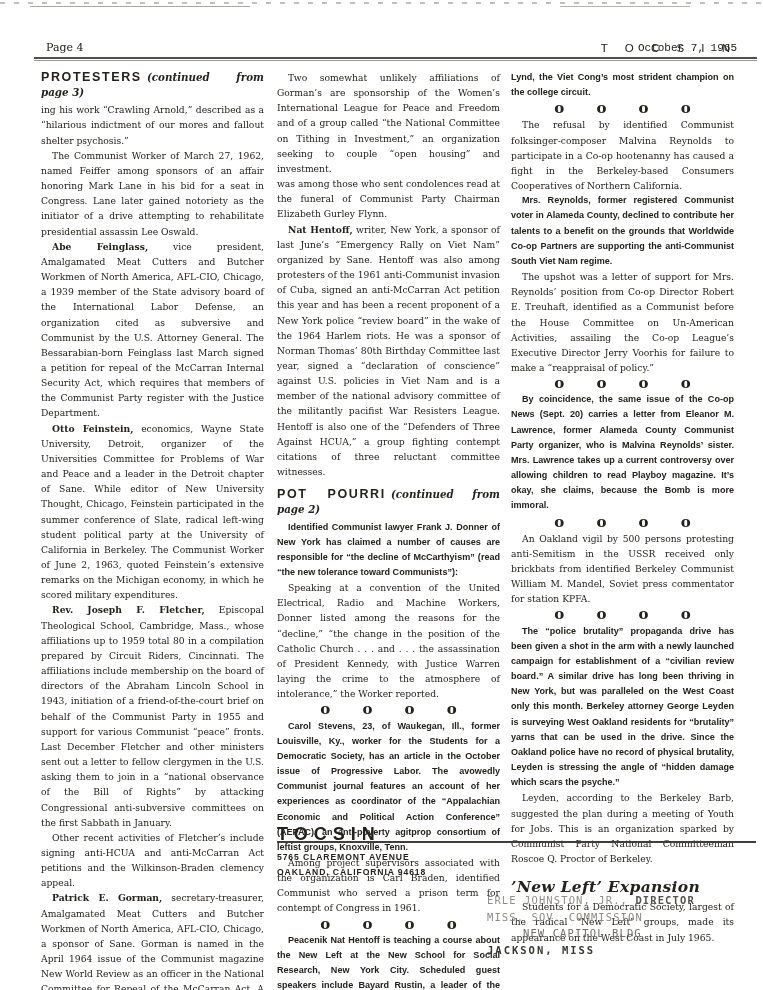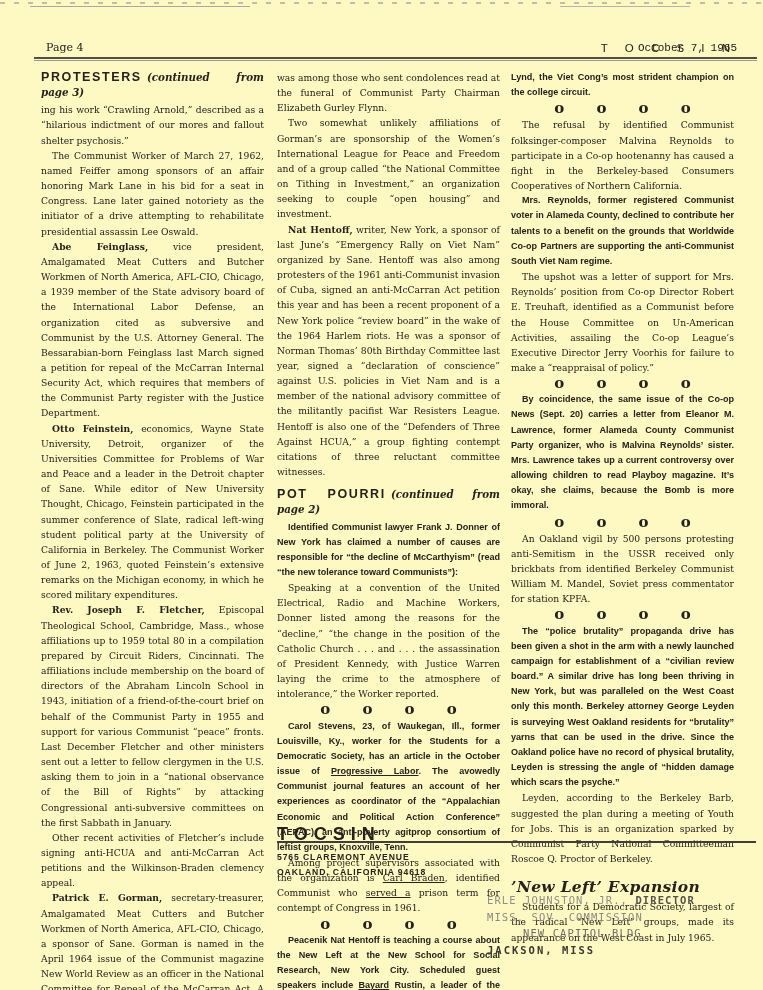--- a/index.html
+++ b/index.html
@@ -1,17 +1,17 @@
 <!DOCTYPE html>
 <html><head>
 <meta charset="utf-8">
 <title>Tocsin — Page 4</title>
 <style>
   html,body{margin:0;padding:0;background:#dddcd8;}
-  .page{position:relative;width:763px;height:990px;background:#fef9c3;overflow:hidden;
+  .page{position:relative;width:763px;height:990px;background:#ffffff;overflow:hidden;
         font-family:"DejaVu Serif",serif;color:#25221c;}
   
   .artifact-top{position:absolute;top:2px;left:0;width:100%;height:2px;
         background:repeating-linear-gradient(90deg,#8d8d8b 0 5px,transparent 5px 14px);opacity:.55;}
   .artifact-top2{position:absolute;top:6px;left:30px;width:220px;height:1px;background:#a9a7a2;}
   .artifact-top3{position:absolute;top:6px;left:560px;width:130px;height:1px;background:#b5b3ae;}
   
   .header{position:absolute;top:28px;left:40px;right:26px;height:26px;}
   .page-label{position:absolute;left:6px;bottom:0;font-size:11px;}
   .masthead{position:absolute;left:0;right:0;bottom:0;text-align:right;font-size:11.5px;
@@ -28,21 +28,21 @@
   p.bold-sans{font-family:"Liberation Sans",sans-serif;font-weight:700;font-size:9.05px;line-height:15.15px;}
   .lead{font-weight:700;}
   .col-heading{margin:8px 0 2px;font-size:12.5px;font-family:"Liberation Sans",sans-serif;
         font-weight:800;letter-spacing:1.6px;}
   .col-heading:first-child{margin-top:0;}
   .col-heading .hc{font-family:"DejaVu Serif",serif;font-weight:700;font-style:italic;
         font-size:10.3px;letter-spacing:0;}
   .subhead{margin:13px 0 5px;font-size:15.5px;font-style:italic;font-weight:700;
         font-family:"DejaVu Serif",serif;letter-spacing:.3px;}
   .sep{text-align:center;font-weight:700;font-size:15px;margin:1px 0;word-spacing:27px;}
-  .u{text-decoration:underline;text-underline-offset:1px;}
+  .u{text-underline-offset:1px;}
   
   .footer-rule{position:absolute;left:277px;top:841px;width:479px;height:2px;background:#403e3a;}
   .tocsin-block{position:absolute;left:277px;top:824px;font-family:"Liberation Sans",sans-serif;}
   .tocsin-logo{font-size:18px;font-weight:800;letter-spacing:6px;}
   .tocsin-addr{font-size:8.6px;font-weight:700;letter-spacing:.9px;line-height:14.5px;margin-top:5px;}
   .mailing{position:absolute;left:487px;top:892px;font-family:"DejaVu Sans Mono",monospace;
         font-size:10.5px;line-height:16.5px;letter-spacing:1.1px;white-space:nowrap;}
   .m1a{color:#908e87;} .m1b{color:#55534c;font-weight:700;margin-top:29px;}
   .m2{color:#8b8981;} .m3{color:#6f6d66;padding-left:36px;}
   .m4{color:#3a3832;font-weight:700;letter-spacing:2px;}
@@ -66,22 +66,22 @@
       <h2 class="col-heading"><span class="ht">PROTESTERS</span><span class="hc"> (continued from page 3)</span></h2>
       <p class="serif">ing his work “Crawling Arnold,” described as a “hilarious indictment of our mores and fallout shelter psychosis.”</p>
       <p class="serif ind">The Communist Worker of March 27, 1962, named Feiffer among sponsors of an affair honoring Mark Lane in his bid for a seat in Congress. Lane later gained notoriety as the initiator of a drive attempting to rehabilitate presidential assassin Lee Oswald.</p>
       <p class="serif ind"><span class="lead">Abe Feinglass,</span> vice president, Amalgamated Meat Cutters and Butcher Workmen of North America, AFL-CIO, Chicago, a 1939 member of the State advisory board of the International Labor Defense, an organization cited as subversive and Communist by the U.S. Attorney General. The Bessarabian-born Feinglass last March signed a petition for repeal of the McCarran Internal Security Act, which requires that members of the Communist Party register with the Justice Department.</p>
       <p class="serif ind"><span class="lead">Otto Feinstein,</span> economics, Wayne State University, Detroit, organizer of the Universities Committee for Problems of War and Peace and a leader in the Detroit chapter of Sane. While editor of New University Thought, Chicago, Feinstein participated in the summer conference of Slate, radical left-wing student political party at the University of California in Berkeley. The Communist Worker of June 2, 1963, quoted Feinstein’s extensive remarks on the Michigan economy, in which he scored military expenditures.</p>
       <p class="serif ind"><span class="lead">Rev. Joseph F. Fletcher,</span> Episcopal Theological School, Cambridge, Mass., whose affiliations up to 1959 total 80 in a compilation prepared by Circuit Riders, Cincinnati. The affiliations include membership on the board of directors of the Abraham Lincoln School in 1943, initiation of a friend-of-the-court brief on behalf of the Communist Party in 1955 and support for various Communist “peace” fronts. Last December Fletcher and other ministers sent out a letter to fellow clergymen in the U.S. asking them to join in a “national observance of the Bill of Rights” by attacking Congressional anti-subversive committees on the first Sabbath in January.</p>
       <p class="serif ind">Other recent activities of Fletcher’s include signing anti-HCUA and anti-McCarran Act petitions and the Wilkinson-Braden clemency appeal.</p>
       <p class="serif ind"><span class="lead">Patrick E. Gorman,</span> secretary-treasurer, Amalgamated Meat Cutters and Butcher Workmen of North America, AFL-CIO, Chicago, a sponsor of Sane. Gorman is named in the April 1964 issue of the Communist magazine New World Review as an officer in the National Committee for Repeal of the McCarran Act. A 1957 issue of the same publication lists him among trade unionists who sent an appeal to the President for an end to nuclear tests. He was also a scheduled speaker at a 1962 anti-HCUA rally in New York’s Manhattan Center where Oswald’s attorney Mark Lane and identified Communists Harvey O’Connor, Pete Seeger and Frank Wilkinson were also to appear. Last year Gorman</p>
     </div>
   <div class="col col2">
+      <p class="serif ind">Two somewhat unlikely affiliations of Gorman’s are sponsorship of the Women’s International League for Peace and Freedom and of a group called “the National Committee on Tithing in Investment,” an organization seeking to couple “open housing” and investment.</p>
       <p class="serif">was among those who sent condolences read at the funeral of Communist Party Chairman Elizabeth Gurley Flynn.</p>
-      <p class="serif ind">Two somewhat unlikely affiliations of Gorman’s are sponsorship of the Women’s International League for Peace and Freedom and of a group called “the National Committee on Tithing in Investment,” an organization seeking to couple “open housing” and investment.</p>
       <p class="serif ind"><span class="lead">Nat Hentoff,</span> writer, New York, a sponsor of last June’s “Emergency Rally on Viet Nam” organized by Sane. Hentoff was also among protesters of the 1961 anti-Communist invasion of Cuba, signed an anti-McCarran Act petition this year and has been a recent proponent of a New York police “review board” in the wake of the 1964 Harlem riots. He was a sponsor of Norman Thomas’ 80th Birthday Committee last year, signed a “declaration of conscience” against U.S. policies in Viet Nam and is a member of the national advisory committee of the militantly pacifist War Resisters League. Hentoff is also one of the “Defenders of Three Against HCUA,” a group fighting contempt citations of three reluctant committee witnesses.</p>
       <h2 class="col-heading"><span class="ht">POT POURRI</span><span class="hc"> (continued from page 2)</span></h2>
       <p class="bold-sans ind">Identified Communist lawyer Frank J. Donner of New York has claimed a number of causes are responsible for “the decline of McCarthyism” (read “the new tolerance toward Communists”):</p>
       <p class="serif ind">Speaking at a convention of the United Electrical, Radio and Machine Workers, Donner listed among the reasons for the “decline,” “the change in the position of the Catholic Church . . . and . . . the assassination of President Kennedy, with Justice Warren laying the crime to the atmosphere of intolerance,” the Worker reported.</p>
       <div class="sep">o o o o</div>
       <p class="bold-sans ind">Carol Stevens, 23, of Waukegan, Ill., former Louisville, Ky., worker for the Students for a Democratic Society, has an article in the October issue of <span class="u">Progressive Labor</span>. The avowedly Communist journal features an account of her experiences as coordinator of the “Appalachian Economic and Political Action Conference” (AEPAC), an anti-poverty agitprop consortium of leftist groups, Knoxville, Tenn.</p>
       <p class="serif ind">Among project supervisors associated with the organization is <span class="u">Carl Braden</span>, identified Communist who <span class="u">served a</span> prison term for contempt of Congress in 1961.</p>
       <div class="sep">o o o o</div>
       <p class="bold-sans ind">Peacenik Nat Hentoff is teaching a course about the New Left at the New School for Social Research, New York City. Scheduled guest speakers include <span class="u">Bayard</span> Rustin, a leader of the 1963  on Washington, and Yale Professor Staughton</p>
     </div>

